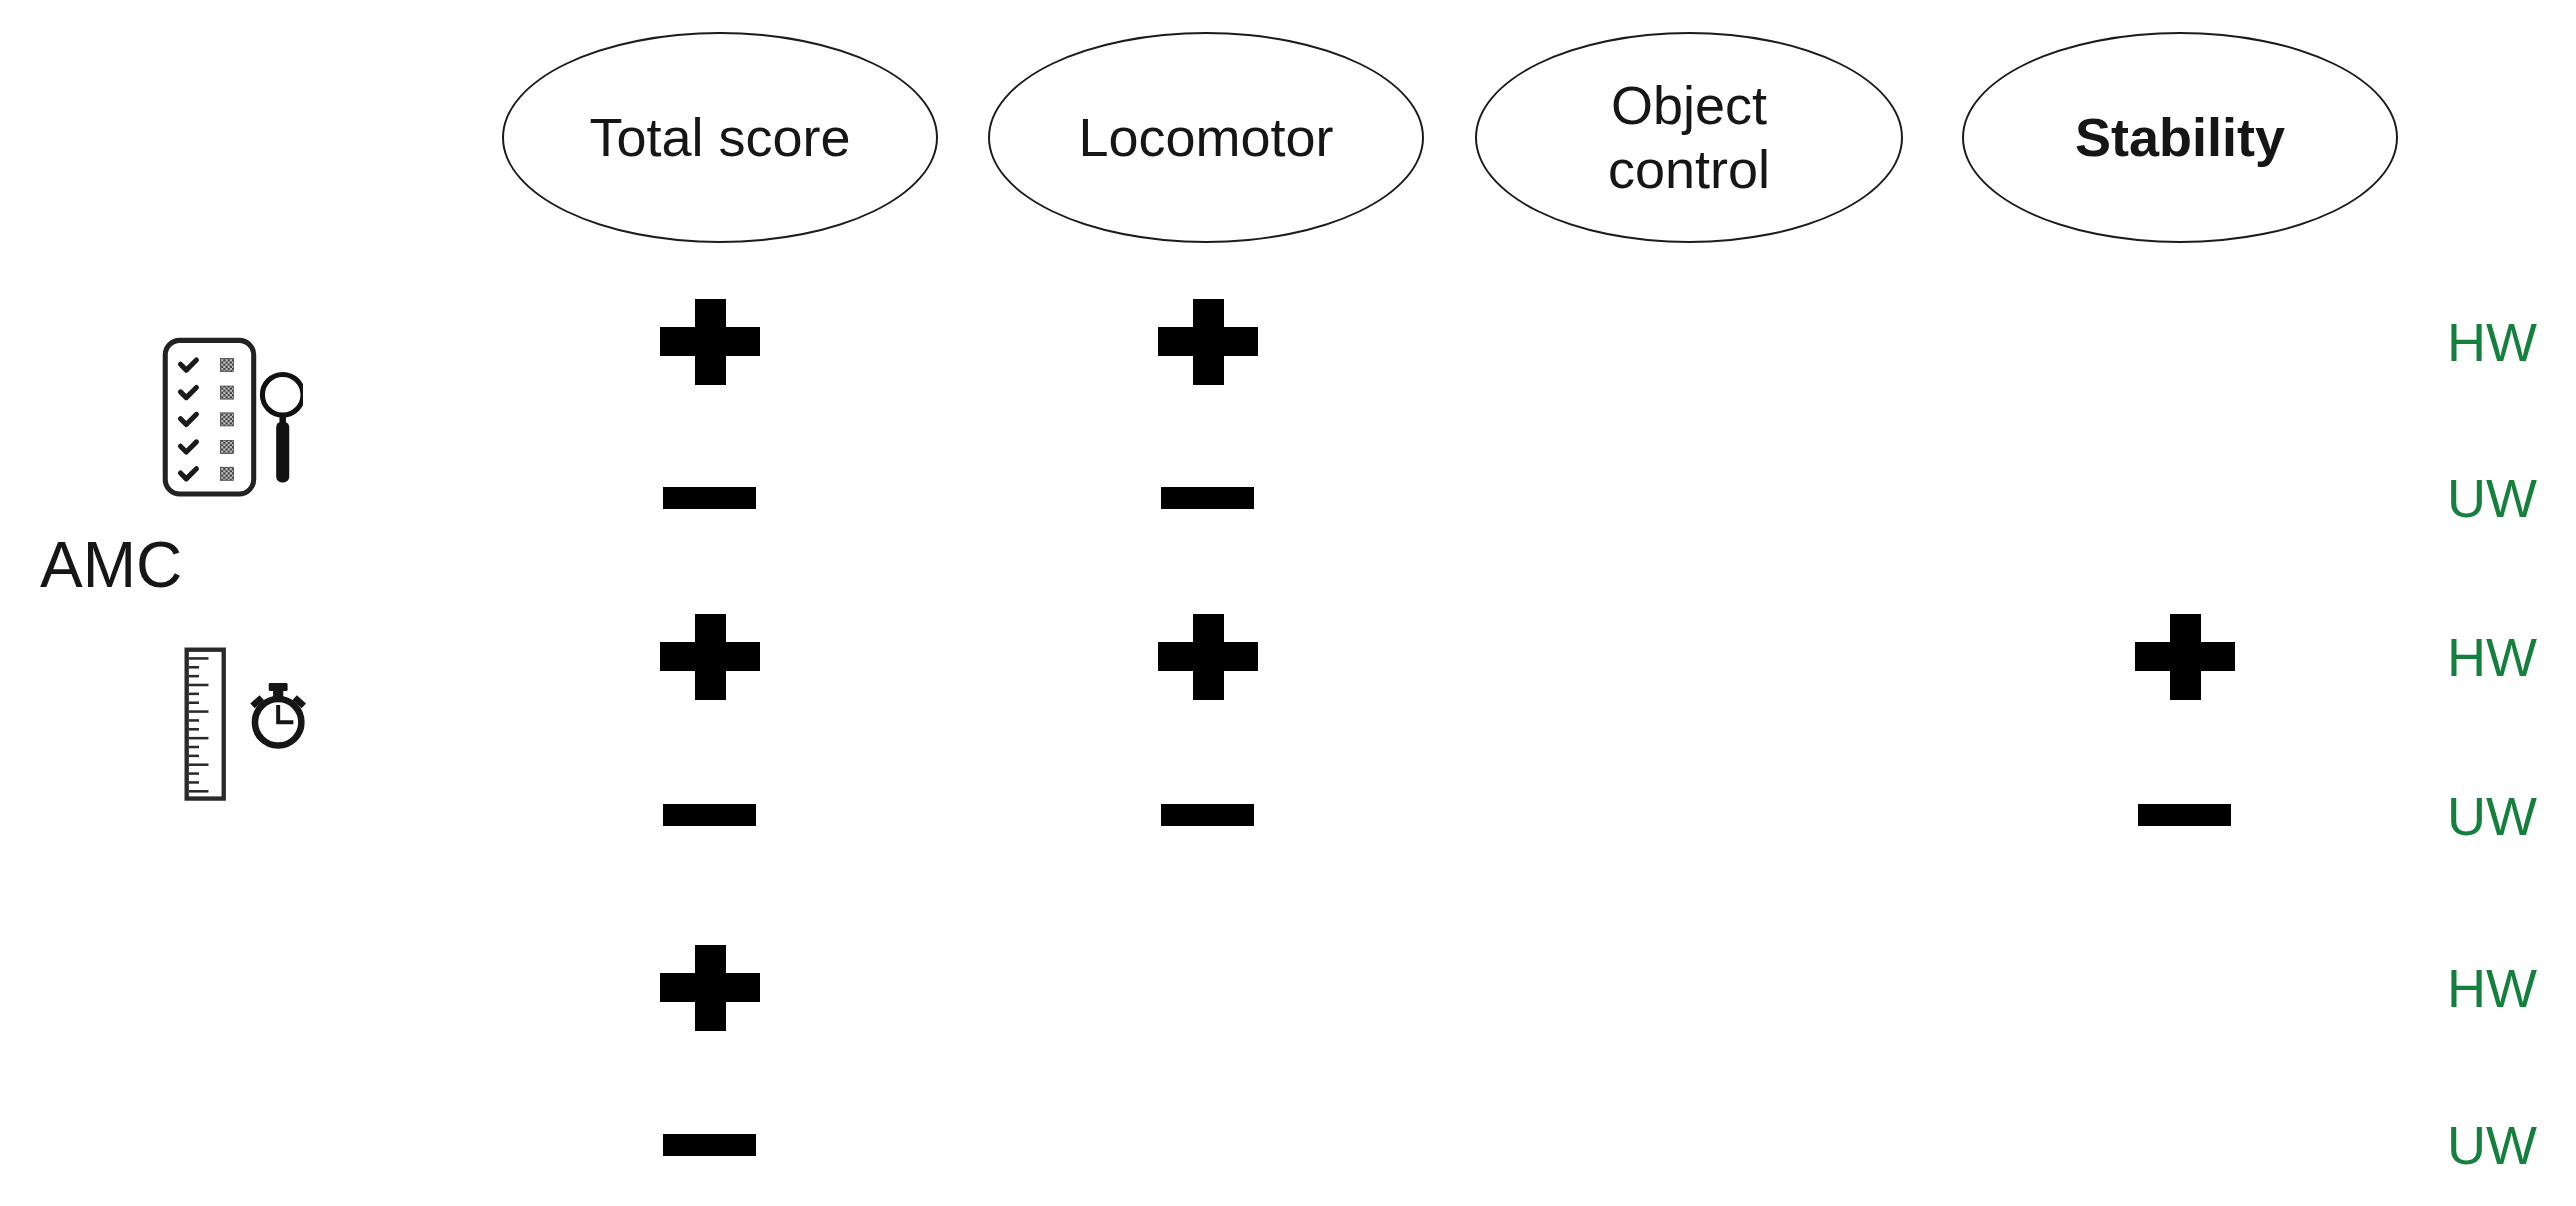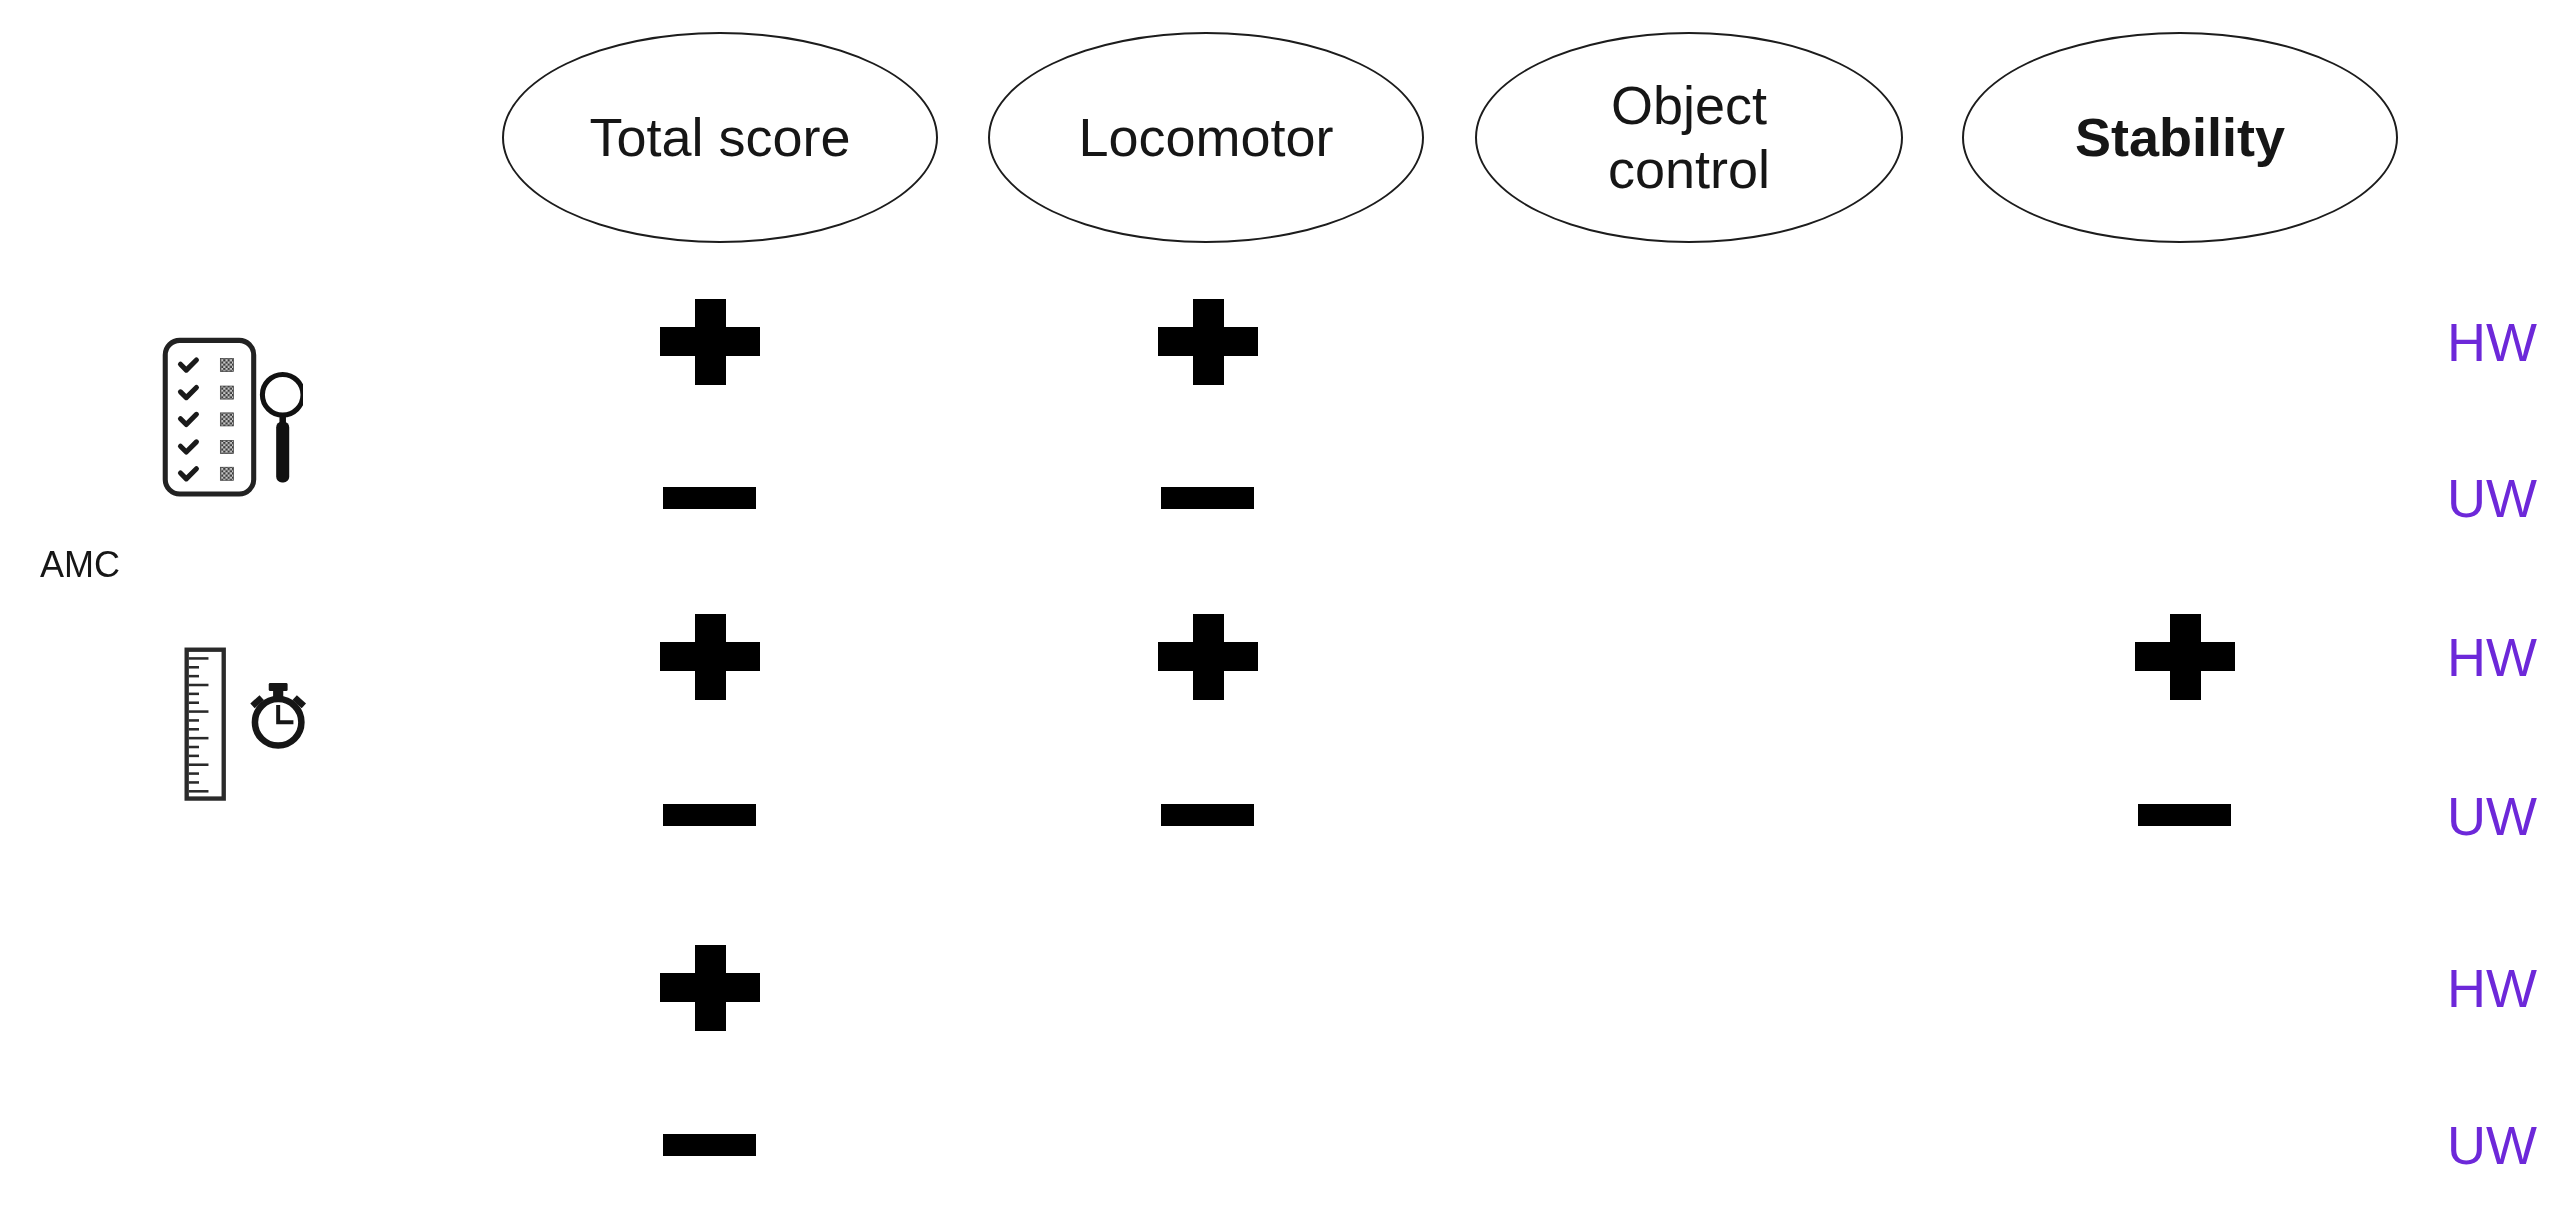--- a/index.html
+++ b/index.html
@@ -27,29 +27,29 @@
   }
   .ellipse.e0{left:502px;}
   .ellipse.e1{left:988px;}
   .ellipse.e2{left:1475px;width:428px;}
   .ellipse.e3{left:1962px;font-weight:bold;}
   .ellipse span{display:block;max-width:305px;}
 
   .group-label{
     position:absolute;left:40px;height:73px;width:189px;
     display:flex;align-items:center;
-    font-size:36px;color:#161616;
+    font-size:64px;color:#161616;
   }
   .group-label.amc{top:528px;}
   .group-label.pmc{top:1039px;}
 
   .weight-label{
     position:absolute;left:2447px;width:123px;height:73px;
     display:flex;align-items:center;
-    font-size:54px;color:#6d28d9;
+    font-size:54px;color:#15803d;
   }
 
   .cell{position:absolute;width:102px;height:87px;}
   
   .col-total{left:659px;}
   .col-locomotor{left:1157px;}
   .col-object{left:1642px;}
   .col-stability{left:2134px;}
   
   .row-0{top:298px;}

